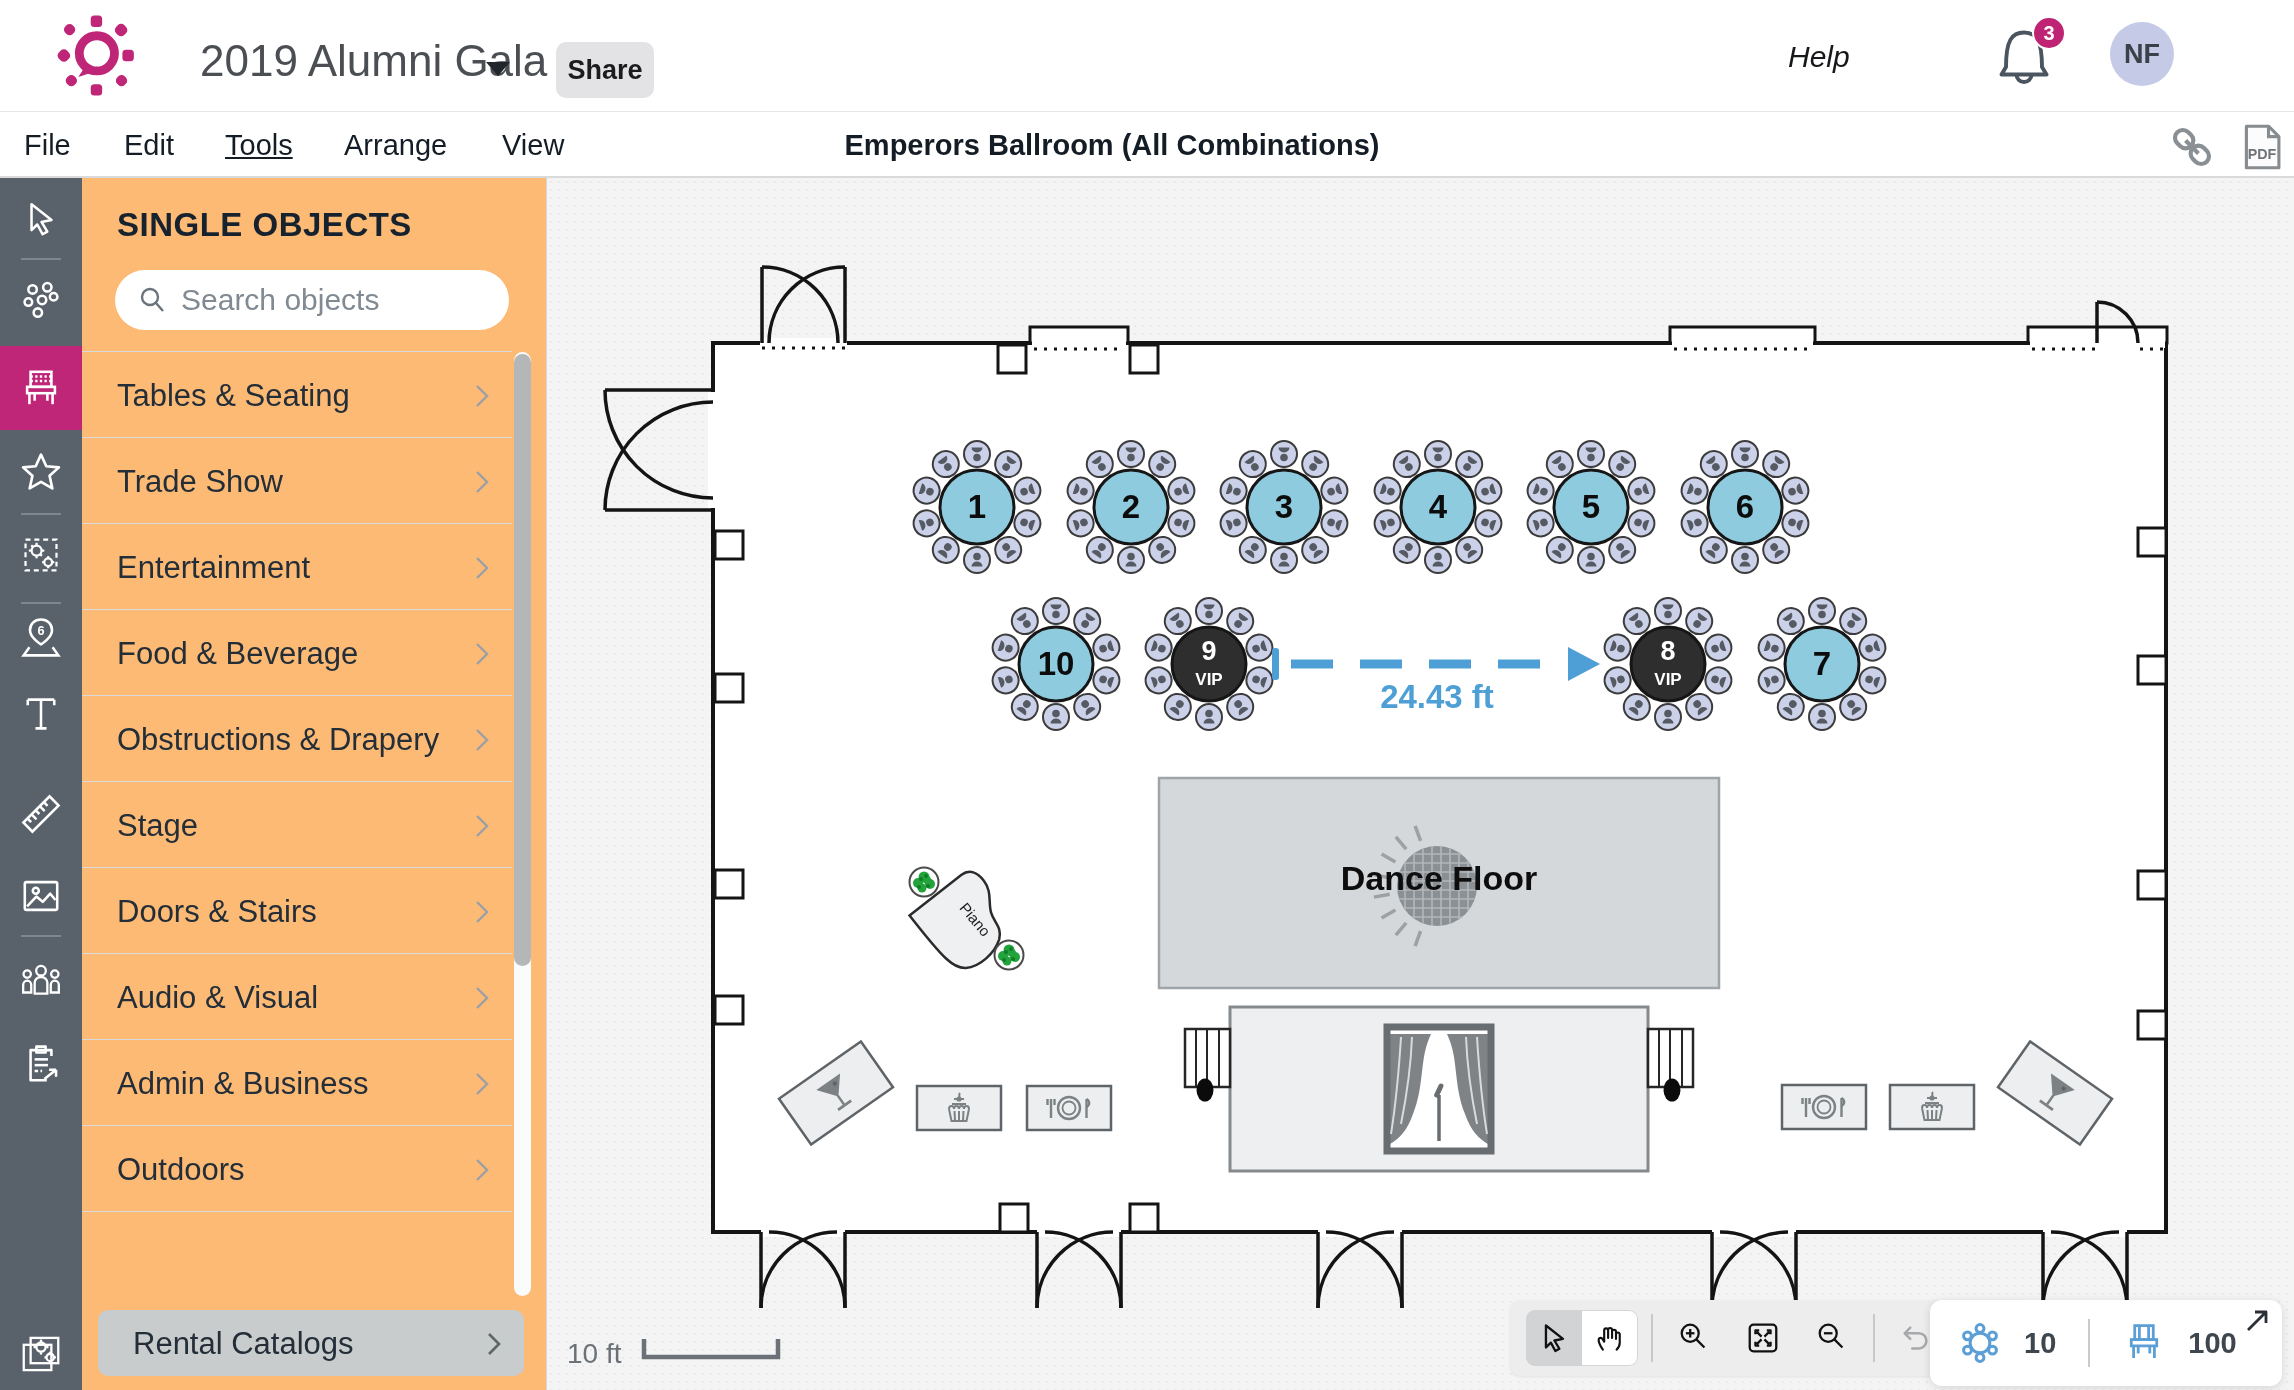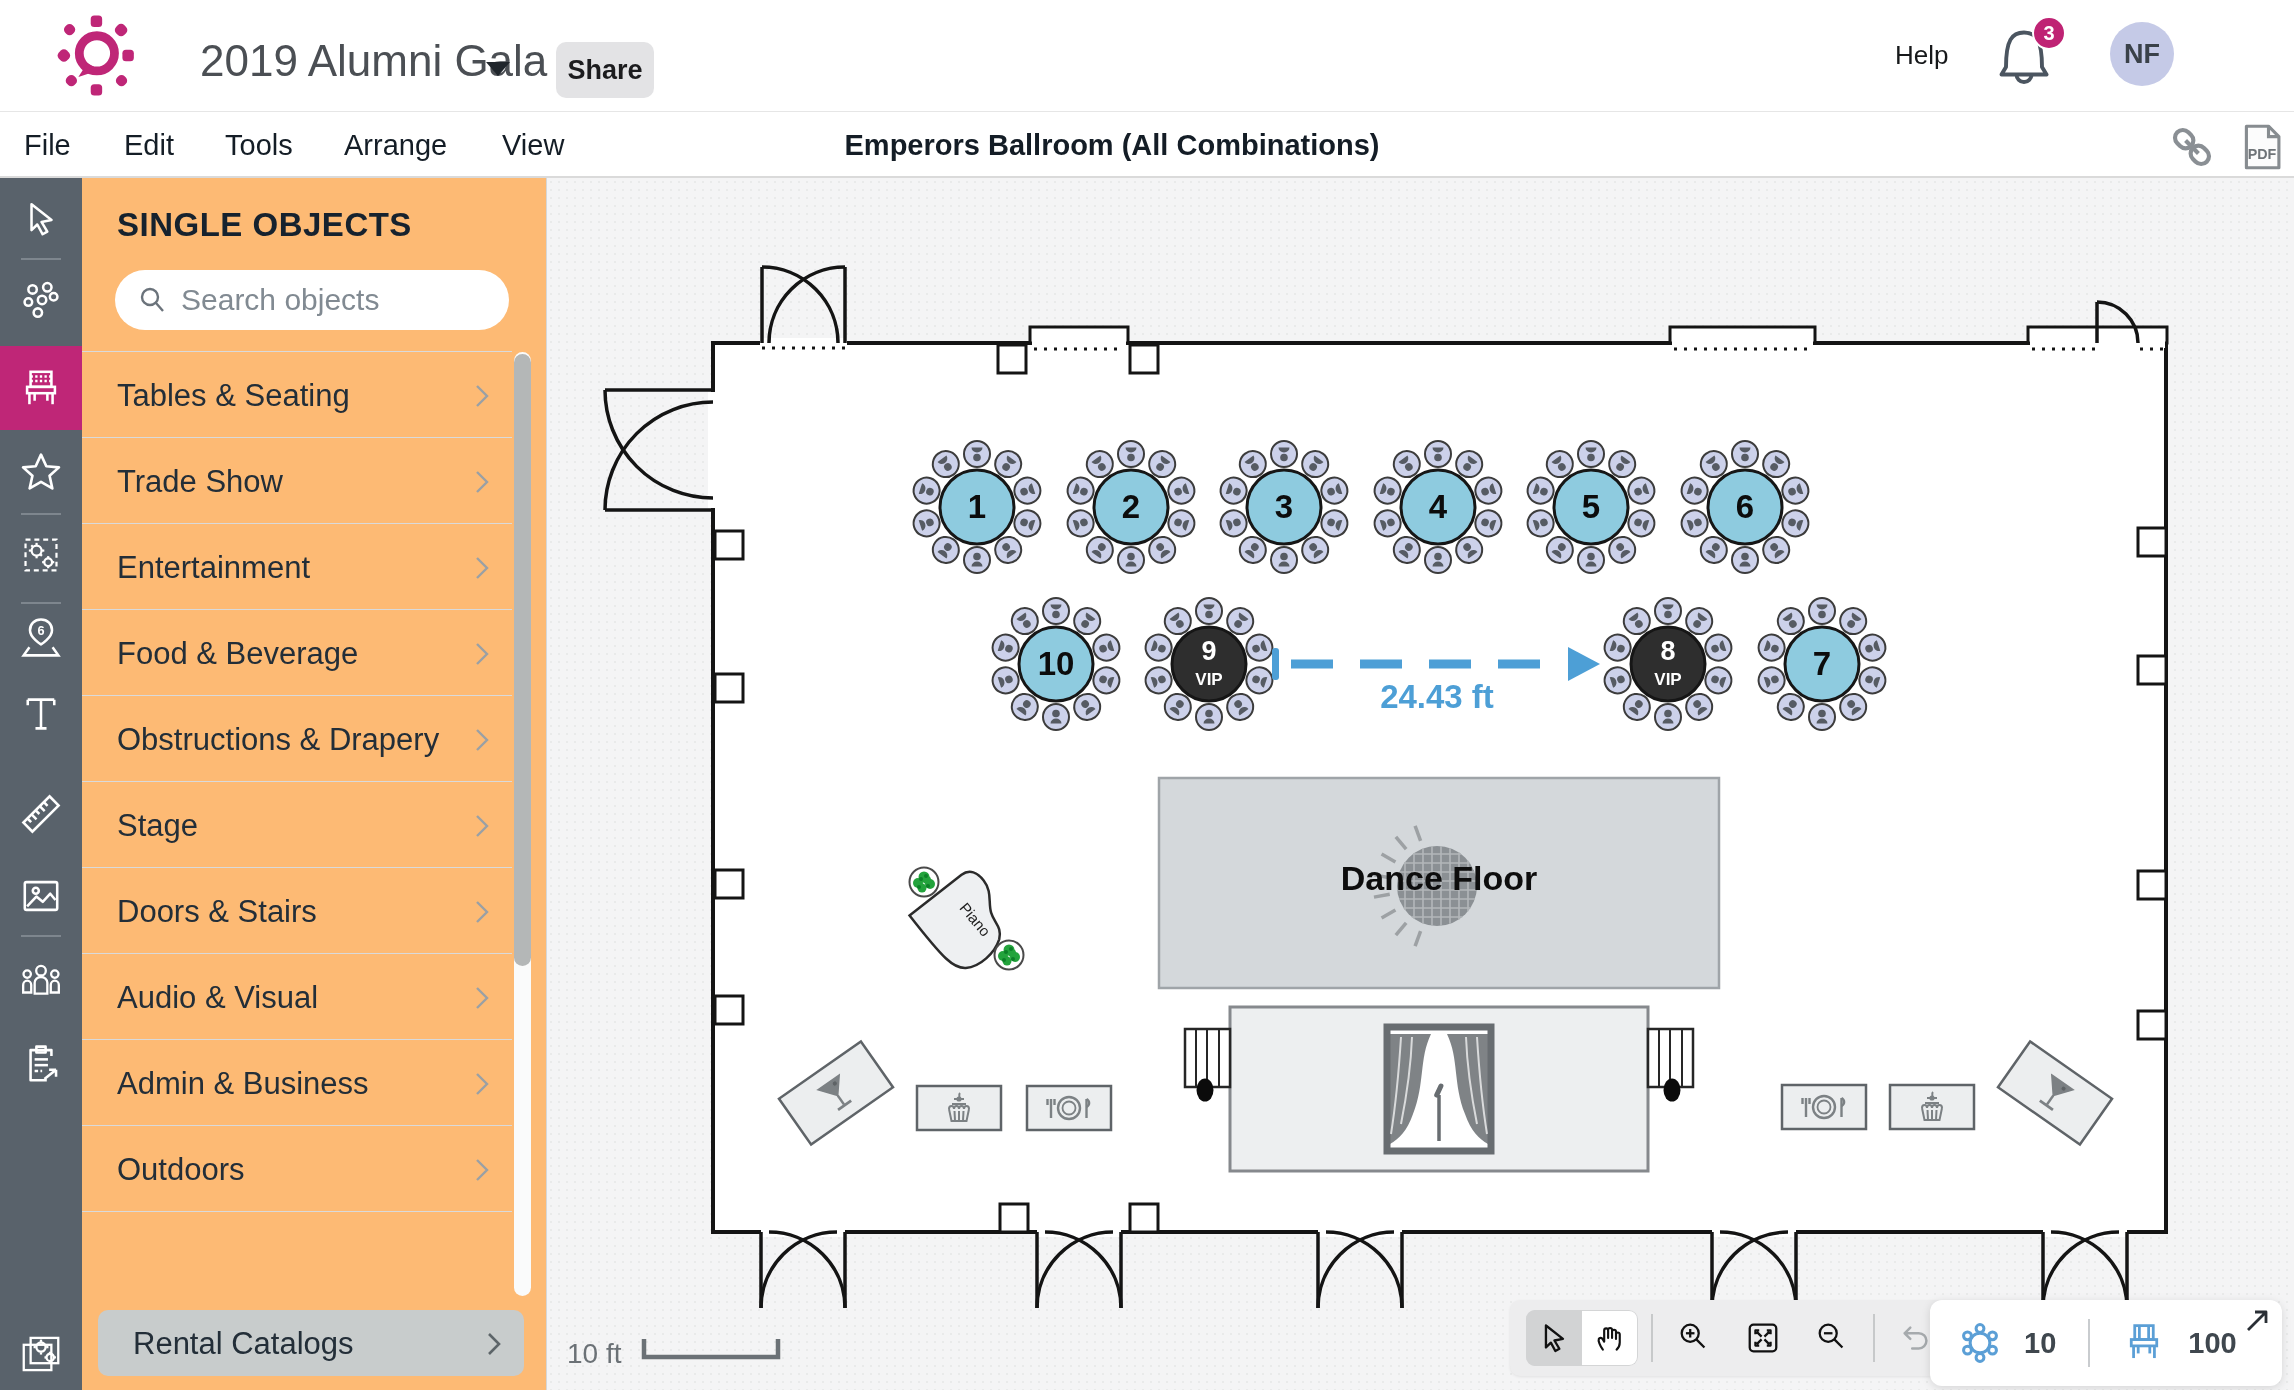--- a/index.html
+++ b/index.html
@@ -5,21 +5,21 @@
   * { margin:0; padding:0; box-sizing:border-box; }
   html,body { width:2294px; height:1390px; overflow:hidden; font-family:"Liberation Sans", sans-serif; background:#fff; }
   #app { position:relative; width:2294px; height:1390px; }
 
   
   #header { position:absolute; left:0; top:0; width:2294px; height:112px; background:#fff; border-bottom:1px solid #e6e6e6; }
   #logo { position:absolute; left:52px; top:12px; width:88px; height:88px; }
   #event-title { position:absolute; left:200px; top:36px; font-size:44px; color:#4b4f54; font-weight:500; }
   #title-caret { position:absolute; left:486px; top:62px; width:0; height:0; border-left:12px solid transparent; border-right:12px solid transparent; border-top:14px solid #20262c; }
   #share-btn { position:absolute; left:556px; top:42px; width:98px; height:56px; background:#e3e3e5; border-radius:10px; font-size:27px; font-weight:700; color:#1c1c1e; display:flex; align-items:center; justify-content:center; cursor:pointer; }
-  #help-link { position:absolute; left:1895px; top:40px; font-size:26px; color:#16181a; cursor:pointer; }
+  #help-link { position:absolute; left:1788px; top:40px; font-size:30px; color:#16181a; cursor:pointer;font-style:italic; }
   #bell-wrap { position:absolute; left:1994px; top:22px; width:72px; height:72px; cursor:pointer; }
   #bell-badge { position:absolute; left:38px; top:-6px; width:34px; height:34px; border-radius:50%; background:#bf2374; color:#fff; font-size:20px; font-weight:700; display:flex; align-items:center; justify-content:center; border:2px solid #fff; }
   #avatar { position:absolute; left:2110px; top:22px; width:64px; height:64px; border-radius:50%; background:#c5cae7; color:#3a4149; font-size:27px; font-weight:700; display:flex; align-items:center; justify-content:center; cursor:pointer; }
 
   
   #menubar { position:absolute; left:0; top:113px; width:2294px; height:65px; background:#fff; border-bottom:2px solid #dadada; }
   .menu-item { position:absolute; top:16px; font-size:29px; color:#141d26; font-weight:500; cursor:pointer; }
   #doc-title { position:absolute; left:0; top:16px; width:2224px; text-align:center; font-size:29px; font-weight:700; color:#141d26; }
   #link-icon { position:absolute; left:2166px; top:8px; cursor:pointer; }
   #pdf-icon  { position:absolute; left:2236px; top:8px; cursor:pointer; }
@@ -97,21 +97,21 @@
       <div id="bell-badge">3</div>
     </div>
     <div id="avatar">NF</div>
   </div>
 
   <div id="menubar">
     <div id="doc-title">Emperors Ballroom (All Combinations)</div>
     <div id="menu-items">
         <div class="menu-item" style="left: 24px;">File</div>
         <div class="menu-item" style="left: 124px;">Edit</div>
-        <div class="menu-item" style="left: 225px;">Tools</div>
+        <div class="menu-item" style="left: 225px; text-decoration: underline;">Tools</div>
         <div class="menu-item" style="left: 344px;">Arrange</div>
         <div class="menu-item" style="left: 502px;">View</div>
       </div>
     <svg id="link-icon" width="52" height="52" viewBox="0 0 40 40">
       <g transform="translate(20,20) rotate(-45)" stroke="#8a8f94" stroke-width="3.2" fill="none">
         <rect x="-6" y="-16" width="12" height="15" rx="6"></rect>
         <rect x="-6" y="1" width="12" height="15" rx="6"></rect>
         <line x1="0" y1="-7" x2="0" y2="7"></line>
       </g>
     </svg>

